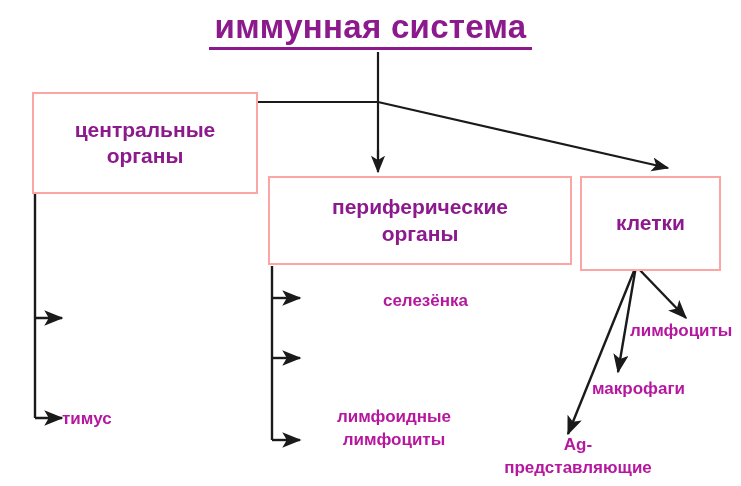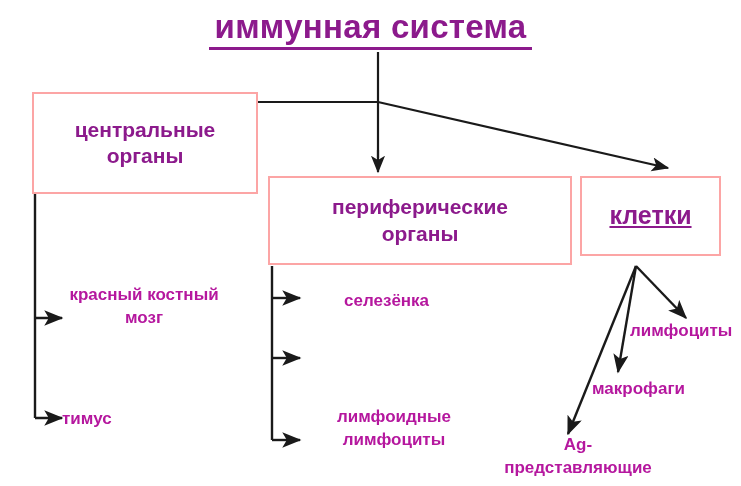--- a/index.html
+++ b/index.html
@@ -58,38 +58,37 @@
   }
   #box-central {
     left: 32px;  top: 92px;  width: 226px; height: 102px;
     font-size: 21px;
   }
   #box-peripheral {
     left: 268px; top: 176px; width: 304px; height: 89px;
     font-size: 21px;
   }
   #box-cells {
-    left: 580px; top: 176px; width: 141px; height: 80px;
-    font-size: 25px;
-    text-decoration: underline;
+    left: 580px; top: 176px; width: 141px; height: 95px;
+    font-size: 21px;
   }
 
   
   .leaf {
     position: absolute;
     color: #b5179e;
     font-weight: bold;
     font-size: 17px;
     line-height: 1.35;
     text-align: center;
     white-space: pre-line;
   }
   #leaf-marrow      { left: 46px;  top: 284px; width: 196px; }
   #leaf-thymus      { left: 62px;  top: 408px; width: 96px;  text-align: left; }
-  #leaf-spleen      { left: 318px; top: 290px; width: 150px; text-align: left; margin-left: 26px; }
+  #leaf-spleen      { left: 318px; top: 290px; width: 150px; text-align: right; }
   #leaf-lymphnodes  { left: 294px; top: 334px; width: 200px; }
   #leaf-lymphoid    { left: 296px; top: 406px; width: 196px; }
   #leaf-lymphocytes { left: 630px; top: 320px; width: 130px; text-align: left; }
   #leaf-macrophages { left: 592px; top: 378px; width: 150px; text-align: left; }
   #leaf-agpresent   { left: 480px; top: 434px; width: 196px; }
 </style>
 </head>
 <body>
 
 <div id="stage">
@@ -142,22 +141,20 @@
 
   <div class="node-box" id="box-peripheral">
     <span style="white-space:pre-line">периферические
 органы</span>
   </div>
 
   <div class="node-box" id="box-cells">
     <span style="white-space:pre-line">клетки</span>
   </div>
 
-  <div class="leaf" id="leaf-marrow">красный костный
-мозг</div>
 
   <div class="leaf" id="leaf-thymus">тимус</div>
 
   <div class="leaf" id="leaf-spleen">селезёнка</div>
 
 
   <div class="leaf" id="leaf-lymphoid">лимфоидные
 лимфоциты</div>
 
   <div class="leaf" id="leaf-lymphocytes">лимфоциты</div>

